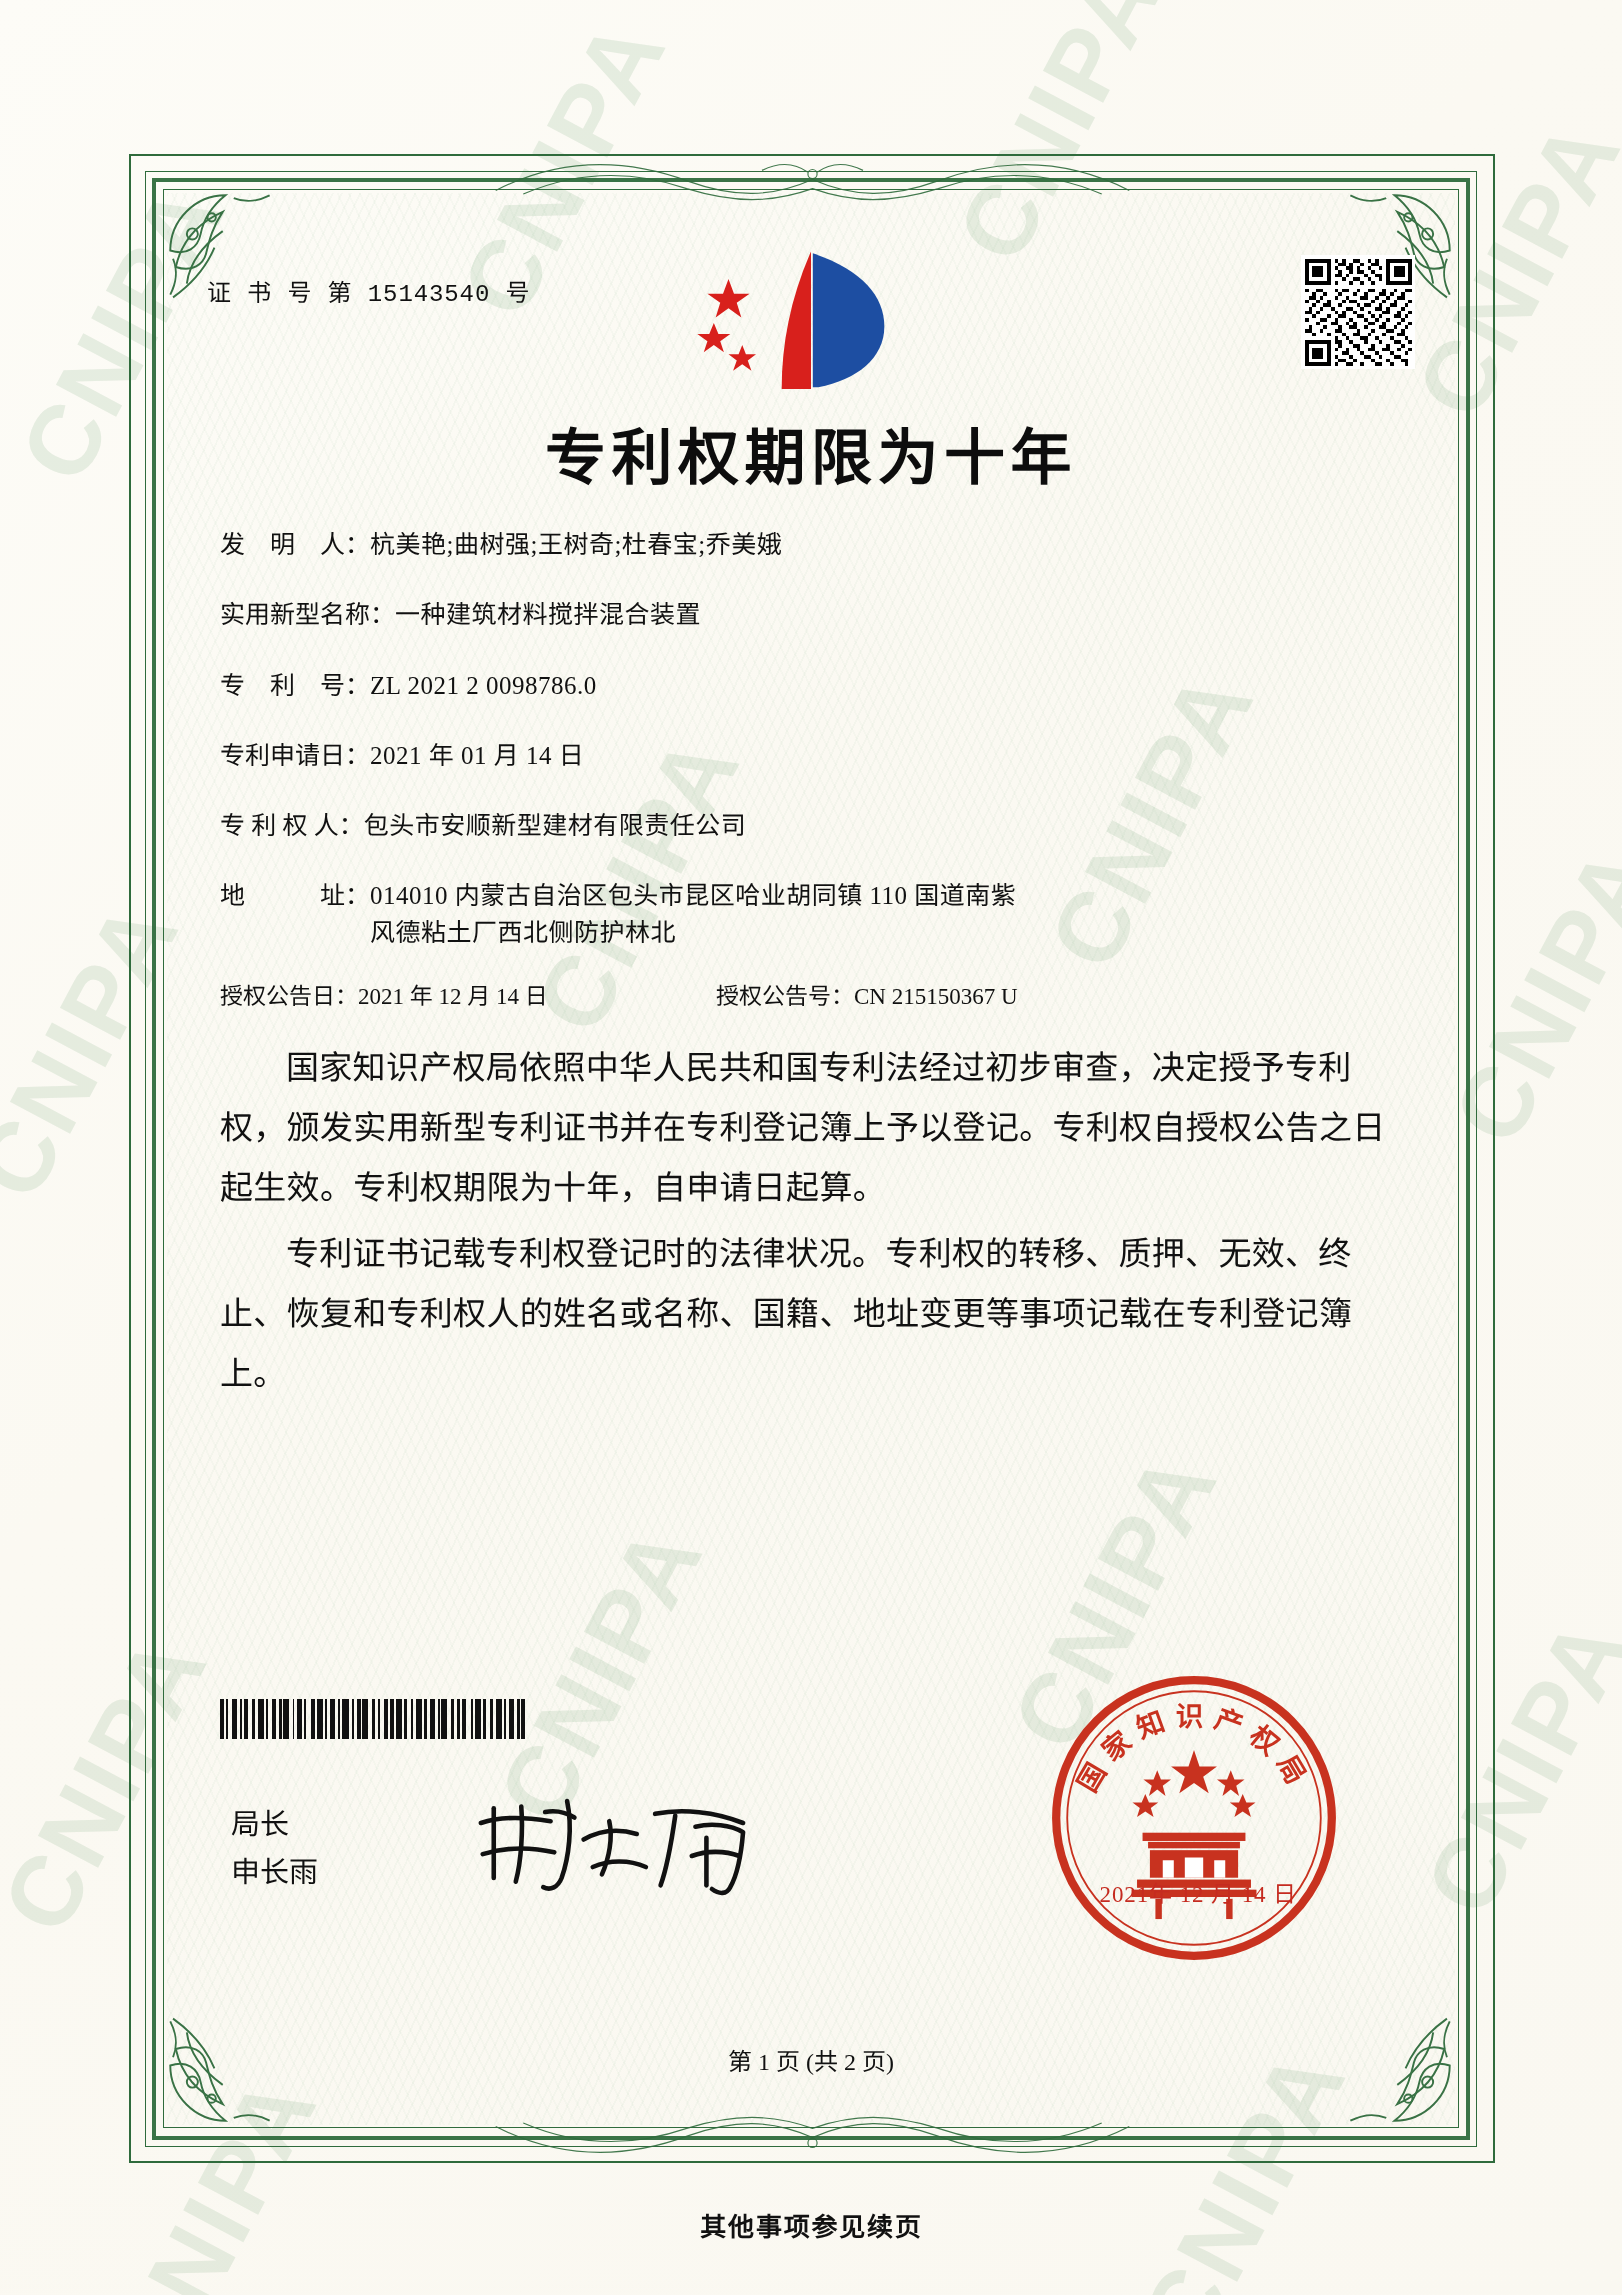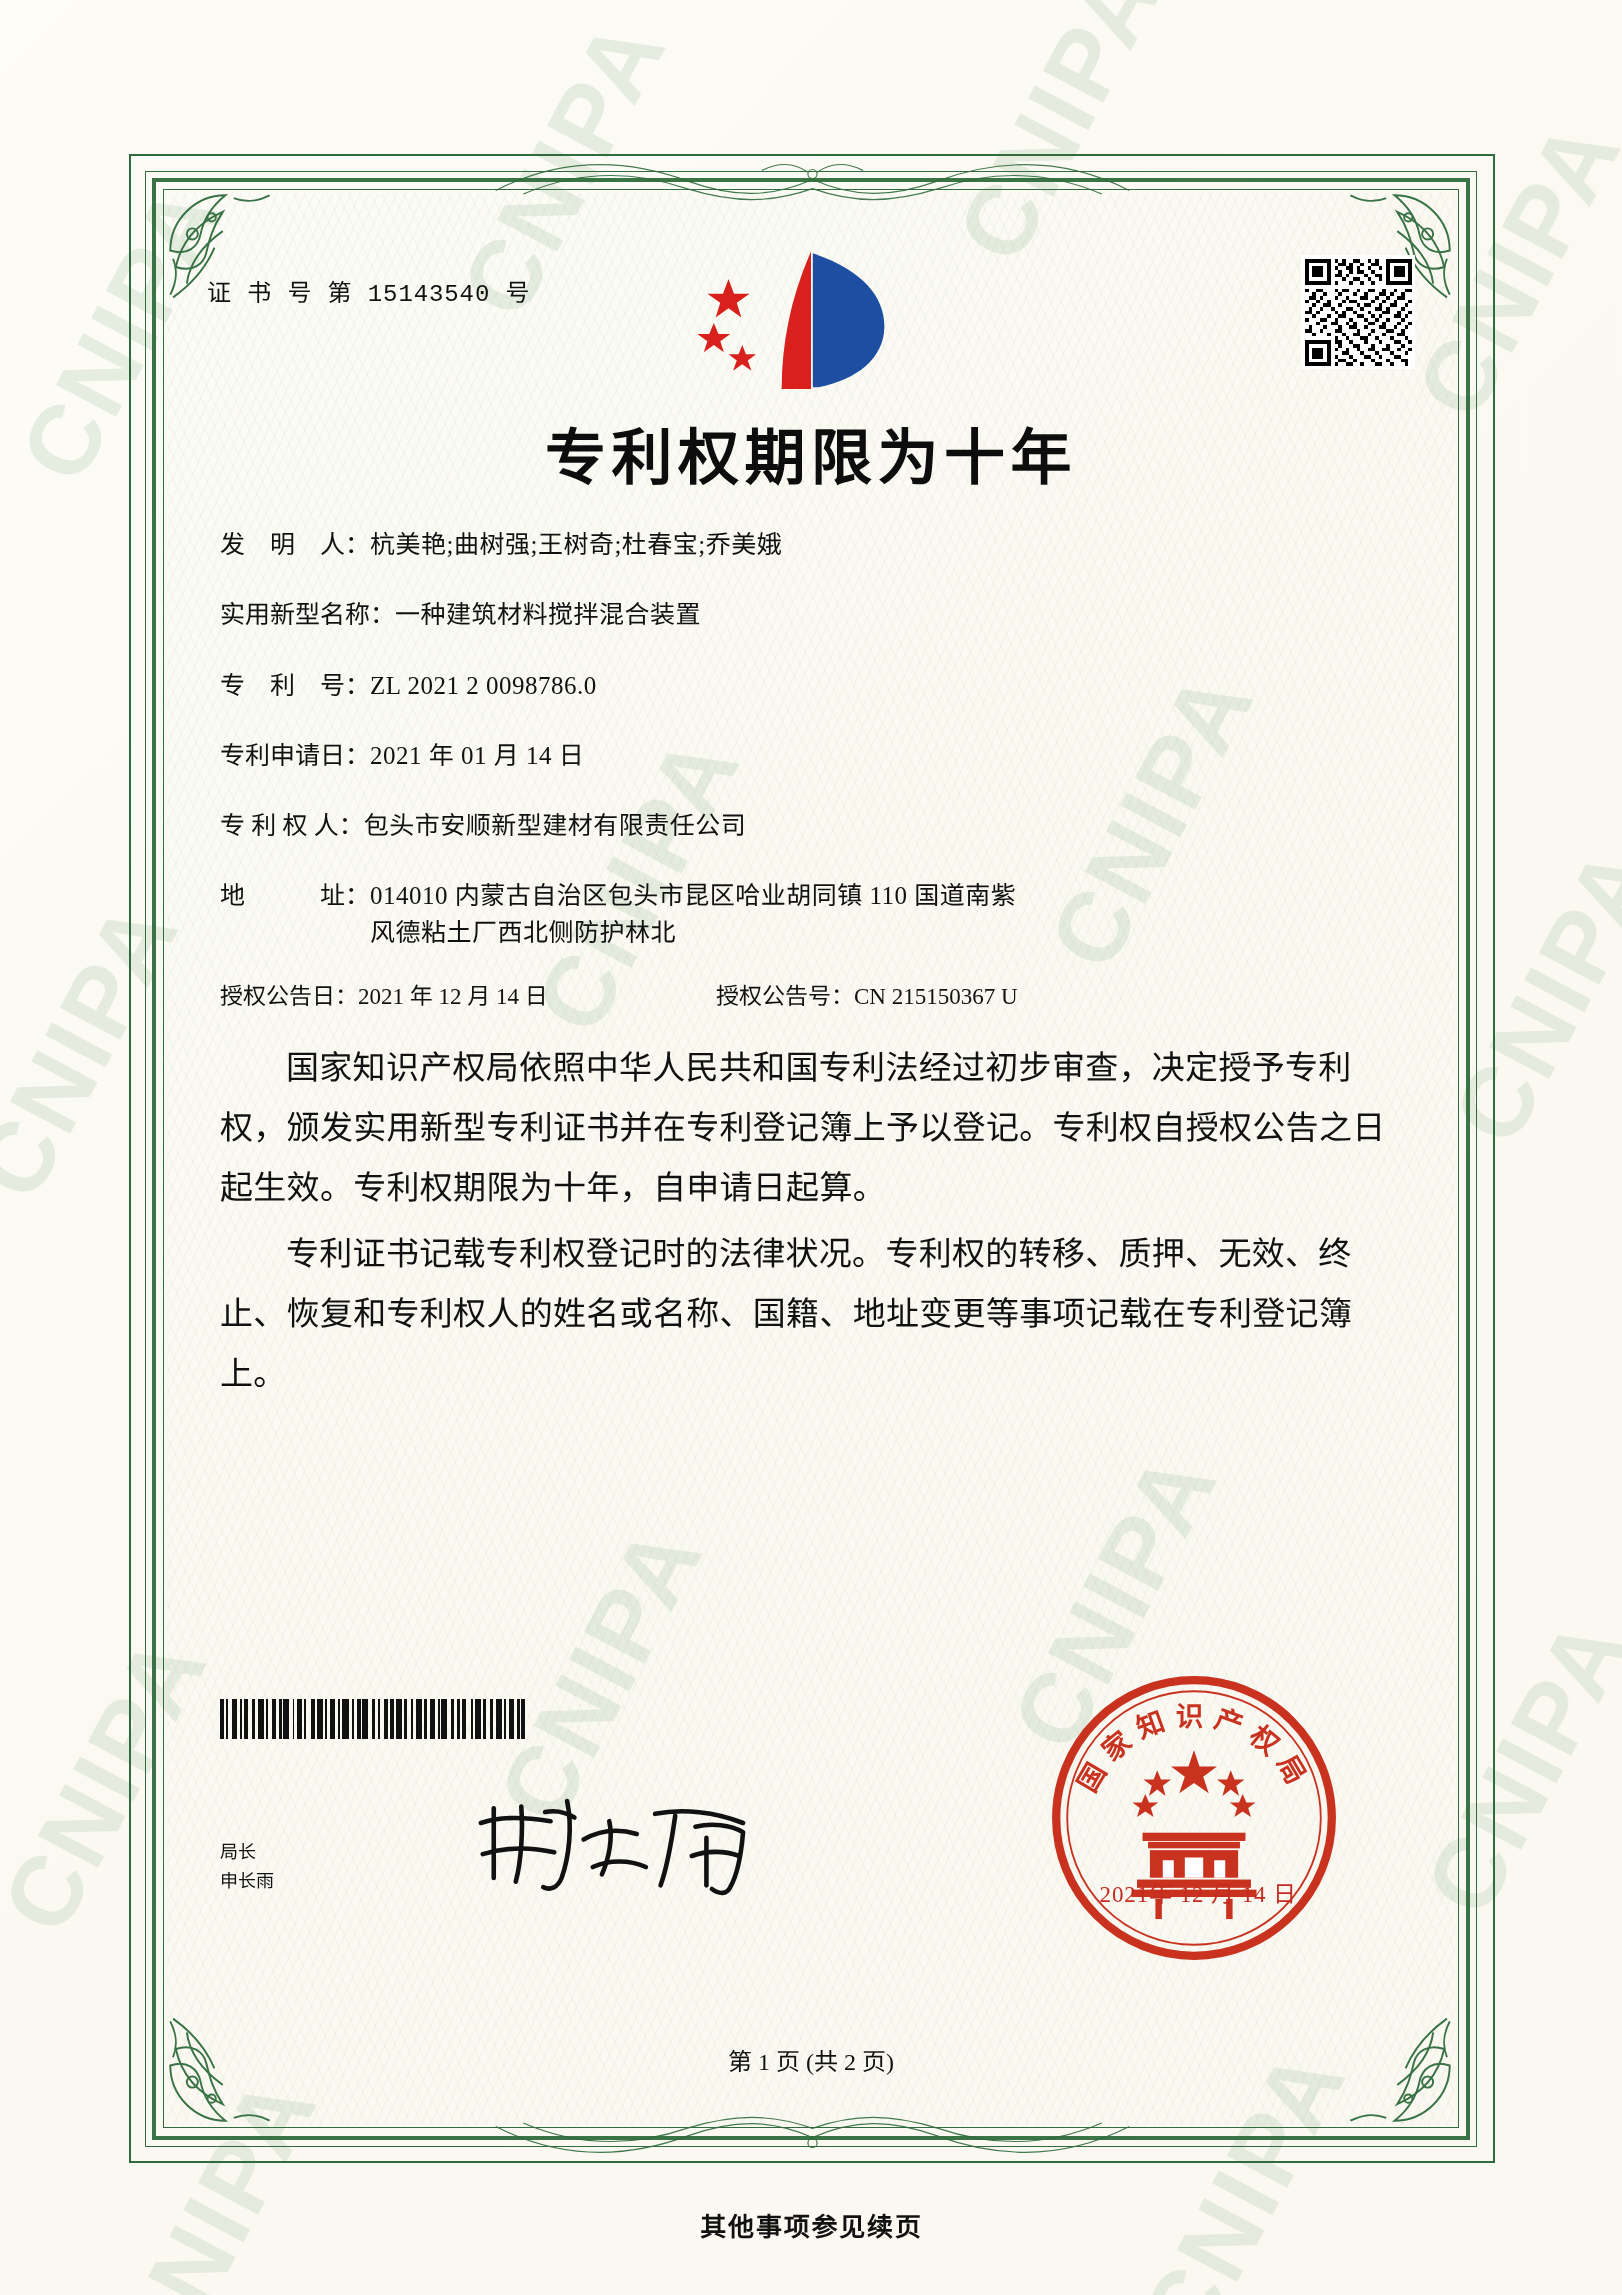--- a/index.html
+++ b/index.html
@@ -207,23 +207,23 @@
     bottom: 389px;
     height: 40px;
     width: 415px;
     display: flex;
     align-items: stretch;
   }
   .barcode i { display: block; background: #111; }
 
   .signblock {
     position: absolute;
-    left: 57px;
+    left: 68px;
     bottom: 231px;
-    font-size: 18px;
+    font-size: 29px;
     line-height: 1.65;
     color: #111;
   }
   .signature {
     position: absolute;
     left: 303px;
     bottom: 228px;
     width: 303px;
     height: 110px;
   }

